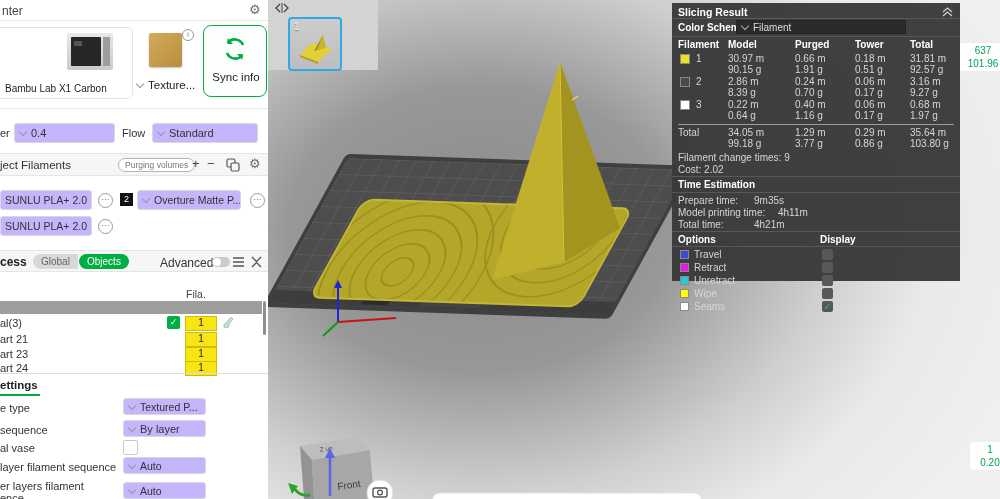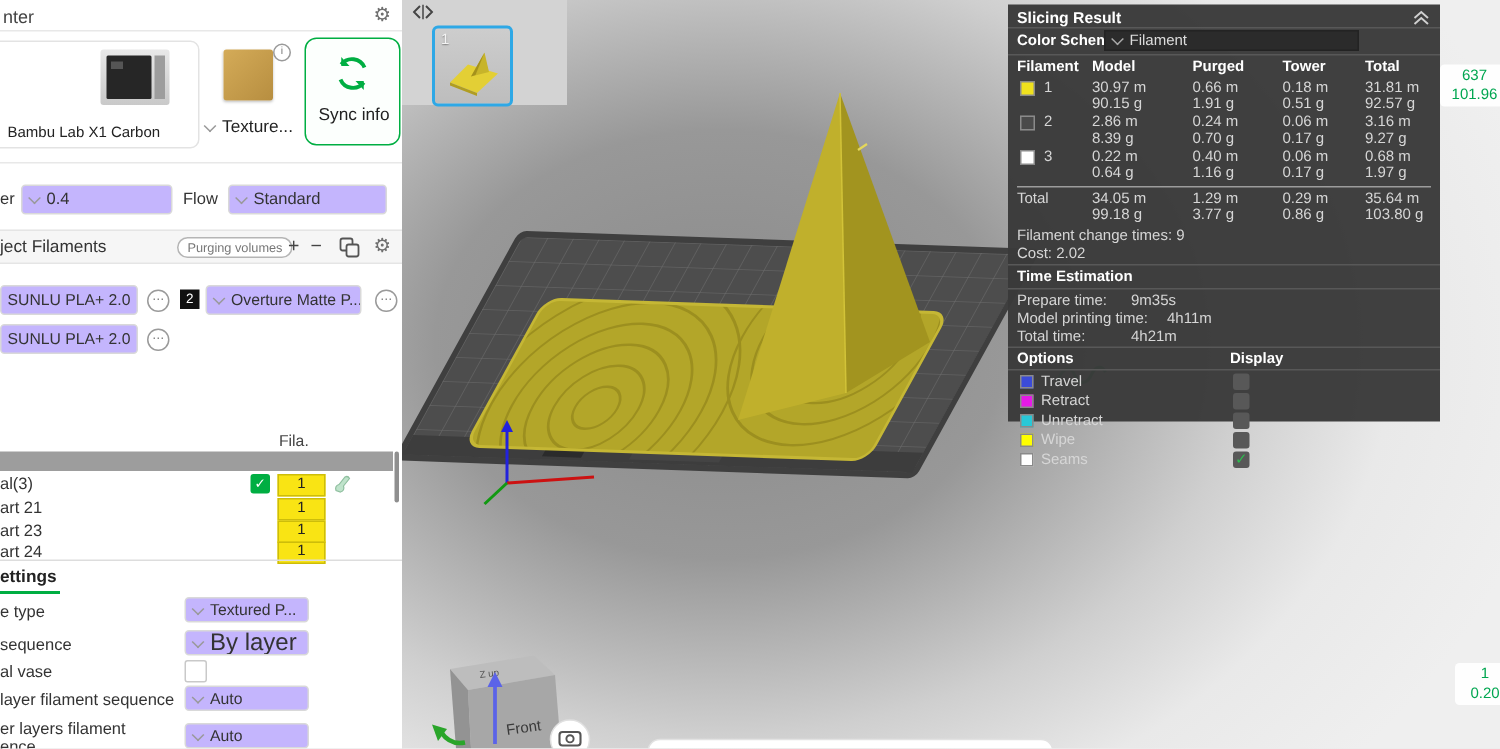--- a/index.html
+++ b/index.html
@@ -109,20 +109,35 @@
     <span class="chev"></span>
       <span style="font-size:10.5px;">Overture Matte P...</span>
   </div>
   <div class="abs circbtn" style="left:250px;top:193px;">⋯</div>
 
   <div class="abs dd" style="left:0px;top:216px;width:92px;height:20px;">
     <span style="font-size:10.5px;">SUNLU PLA+ 2.0</span>
   </div>
   <div class="abs circbtn" style="left:98px;top:219px;">⋯</div>
 
+  <div class="abs" style="left:0;top:250px;width:268px;height:22px;background:#f6f6f6;border-top:1px solid #e5e5e5;border-bottom:1px solid #e5e5e5;box-sizing:border-box;">
+    <span class="abs" style="left:0px;top:4px;font-size:12px;font-weight:bold;color:#222;">cess</span>
+    <span class="abs pillseg" style="left:33px;top:3px;background:#d8d8d8;color:#666;border-radius:8px 0 0 8px;">Global</span>
+    <span class="abs pillseg" style="left:79px;top:3px;background:#00ae42;color:#fff;">Objects</span>
+    <span class="abs lbl" style="left:160px;top:5px;font-size:12px;">Advanced</span>
+    <span class="abs" style="left:212px;top:6px;width:18px;height:10px;background:#ccc;border-radius:5px;">
+      <span class="abs" style="left:1px;top:1px;width:8px;height:8px;background:#fff;border-radius:50%;"></span>
+    </span>
+    <svg class="abs" style="left:232px;top:5px;" width="13" height="12" viewBox="0 0 13 12">
+      <path d="M1 2h11M1 6h11M1 10h11" stroke="#555" stroke-width="1.4"></path>
+    </svg>
+    <svg class="abs" style="left:250px;top:5px;" width="13" height="12" viewBox="0 0 13 12">
+      <path d="M2 1 L7 6 M7 6 L2 11 M11 1 L6 6 M6 6 L11 11" stroke="#555" stroke-width="1.3"></path>
+    </svg>
+  </div>
 
 
   <div class="abs" style="left:186px;top:288px;font-size:10.5px;color:#444;">Fila.</div>
 
   <div class="abs" style="left:0;top:301px;width:262px;height:13px;background:#9d9d9d;"></div>
   <div class="abs" style="left:263px;top:301px;width:3px;height:34px;background:#8f8f8f;border-radius:2px;"></div>
 
   <div class="abs" style="left:0;top:316px;width:262px;height:14px;">
     <span class="abs lbl" style="left:0;top:1px;">al(3)</span>
     <span class="abs" style="left:167px;top:0px;width:13px;height:13px;background:#00ae42;border-radius:2px;color:#fff;font-size:9px;line-height:13px;text-align:center;">✓</span>
@@ -153,21 +168,21 @@
 
   <div class="abs lbl" style="left:0px;top:402px;">e type</div>
   <div class="abs dd" style="left:123px;top:398px;width:83px;height:17px;">
     <span class="chev"></span>
       <span style="font-size:10.5px;">Textured P...</span>
   </div>
 
   <div class="abs lbl" style="left:0px;top:424px;">sequence</div>
   <div class="abs dd" style="left:123px;top:420px;width:83px;height:17px;">
     <span class="chev"></span>
-      <span style="font-size:16px;">By layer</span>
+      <span style="font-size:11px;">By layer</span>
   </div>
 
   <div class="abs lbl" style="left:0px;top:442px;">al vase</div>
   <div class="abs" style="left:123px;top:440px;width:13px;height:13px;border:1px solid #c9c9c9;border-radius:2px;background:#fff;"></div>
 
   <div class="abs lbl" style="left:0px;top:461px;">layer filament sequence</div>
   <div class="abs dd" style="left:123px;top:457px;width:83px;height:17px;">
     <span class="chev"></span>
       <span style="font-size:10.5px;">Auto</span>
   </div>

